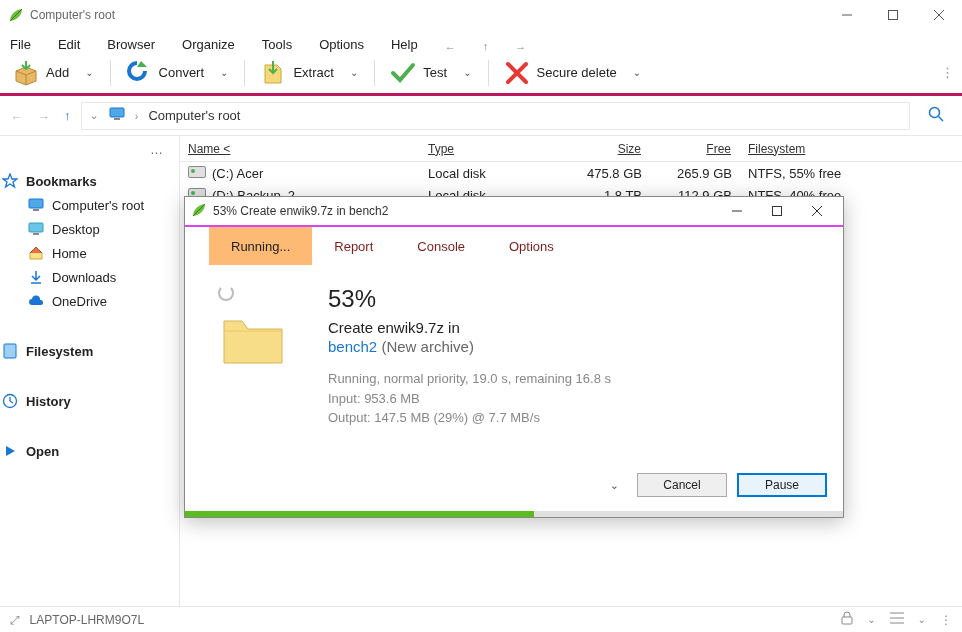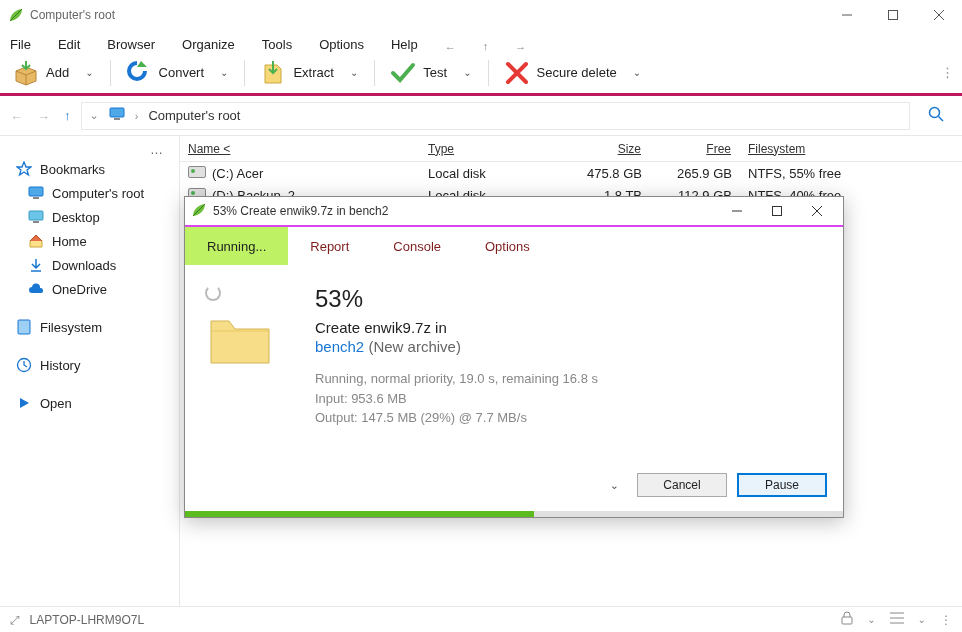--- a/index.html
+++ b/index.html
@@ -22,21 +22,21 @@
 .nav-icons .disabled { color: #bbb; }
 .nav-up { color: #1976d2; }
 .addrbar { flex: 1; height: 28px; border: 1px solid #e8e8e8; display: flex; align-items: center; padding: 0 8px; gap: 10px; }
 .addrbar .monitor { color: #1976d2; }
 .addrbar .chev { color: #888; font-size: 11px; }
 .addrbar .path { color: #333; }
 .search-icon { color: #1976d2; font-size: 16px; padding: 0 8px; }
 .body { display: flex; height: calc(632px - 30px - 22px - 44px - 40px - 26px); }
 .sidebar { width: 180px; border-right: 1px solid #e8e8e8; padding: 6px 0; }
 .side-item { display: flex; align-items: center; gap: 8px; padding: 4px 10px 4px 28px; font-size: 13px; color: #222; }
-.side-header { padding-left: 16px; font-weight: 400; }
+.side-header { padding-left: 2px; font-weight: 700; margin-top: 12px; }
 .side-dots { text-align: right; padding-right: 14px; color: #666; letter-spacing: 2px; }
 .side-icon { width: 16px; height: 16px; flex-shrink: 0; display: flex; align-items: center; justify-content: center; }
 .content { flex: 1; position: relative; }
 .cols { display: flex; border-bottom: 1px solid #e8e8e8; height: 26px; align-items: center; font-size: 12px; color: #333; }
 .col { padding: 0 8px; border-right: 1px solid transparent; text-decoration: underline; }
 .col.name { width: 240px; }
 .col.type { width: 150px; }
 .col.size { width: 80px; text-align: right; }
 .col.free { width: 90px; text-align: right; }
 .col.fs { flex: 1; }
@@ -54,22 +54,22 @@
 .status-icons { display:flex; gap:14px; color:#888; align-items:center; }
 
 
 .overlay { position: absolute; left: 4px; top: 60px; width: 660px; background: #fff; border: 1px solid #888; box-shadow: 0 4px 20px rgba(0,0,0,0.25); }
 .dlg-titlebar { height: 30px; display: flex; align-items: center; padding: 0 6px; border-bottom: 2px solid #d946ef; }
 .dlg-titlebar .title { flex: 1; font-size: 12px; color: #333; margin-left: 6px; }
 .dlg-ctrls { display: flex; }
 .dlg-ctrls .ctrl { width: 40px; height: 28px; display: flex; align-items:center; justify-content:center; color:#333; }
 .dlg-tabs { display: flex; height: 38px; align-items: stretch; }
 .dlg-tab { padding: 0 22px; display: flex; align-items: center; color: #7f1d1d; font-size: 13px; }
-.dlg-tab.active { background: #bef264; color: #222; }
-.dlg-body { display: flex; padding: 20px 28px 10px 20px; gap: 20px; min-height: 200px; }
+.dlg-tab.active { background: #fdba74; color: #222; margin-left: 24px; }
+.dlg-body { display: flex; padding: 20px 28px 10px 33px; gap: 20px; min-height: 200px; }
 .folder-col { width: 90px; display:flex; flex-direction:column; align-items:flex-start; gap:10px; }
 .spinner { width:16px; height:16px; border:2px solid #bbb; border-top-color:transparent; border-radius:50%; }
 .folder-big { width: 70px; height: 60px; }
 .info-col { flex: 1; }
 .pct { font-size: 24px; color: #222; margin-bottom: 6px; }
 .line1 { font-size: 15px; color: #222; margin-bottom: 2px; }
 .line2 { font-size: 15px; margin-bottom: 14px; }
 .line2 .link { color: #1976d2; }
 .line2 .paren { color: #666; }
 .meta { font-size: 13px; color: #888; line-height: 1.5; }

